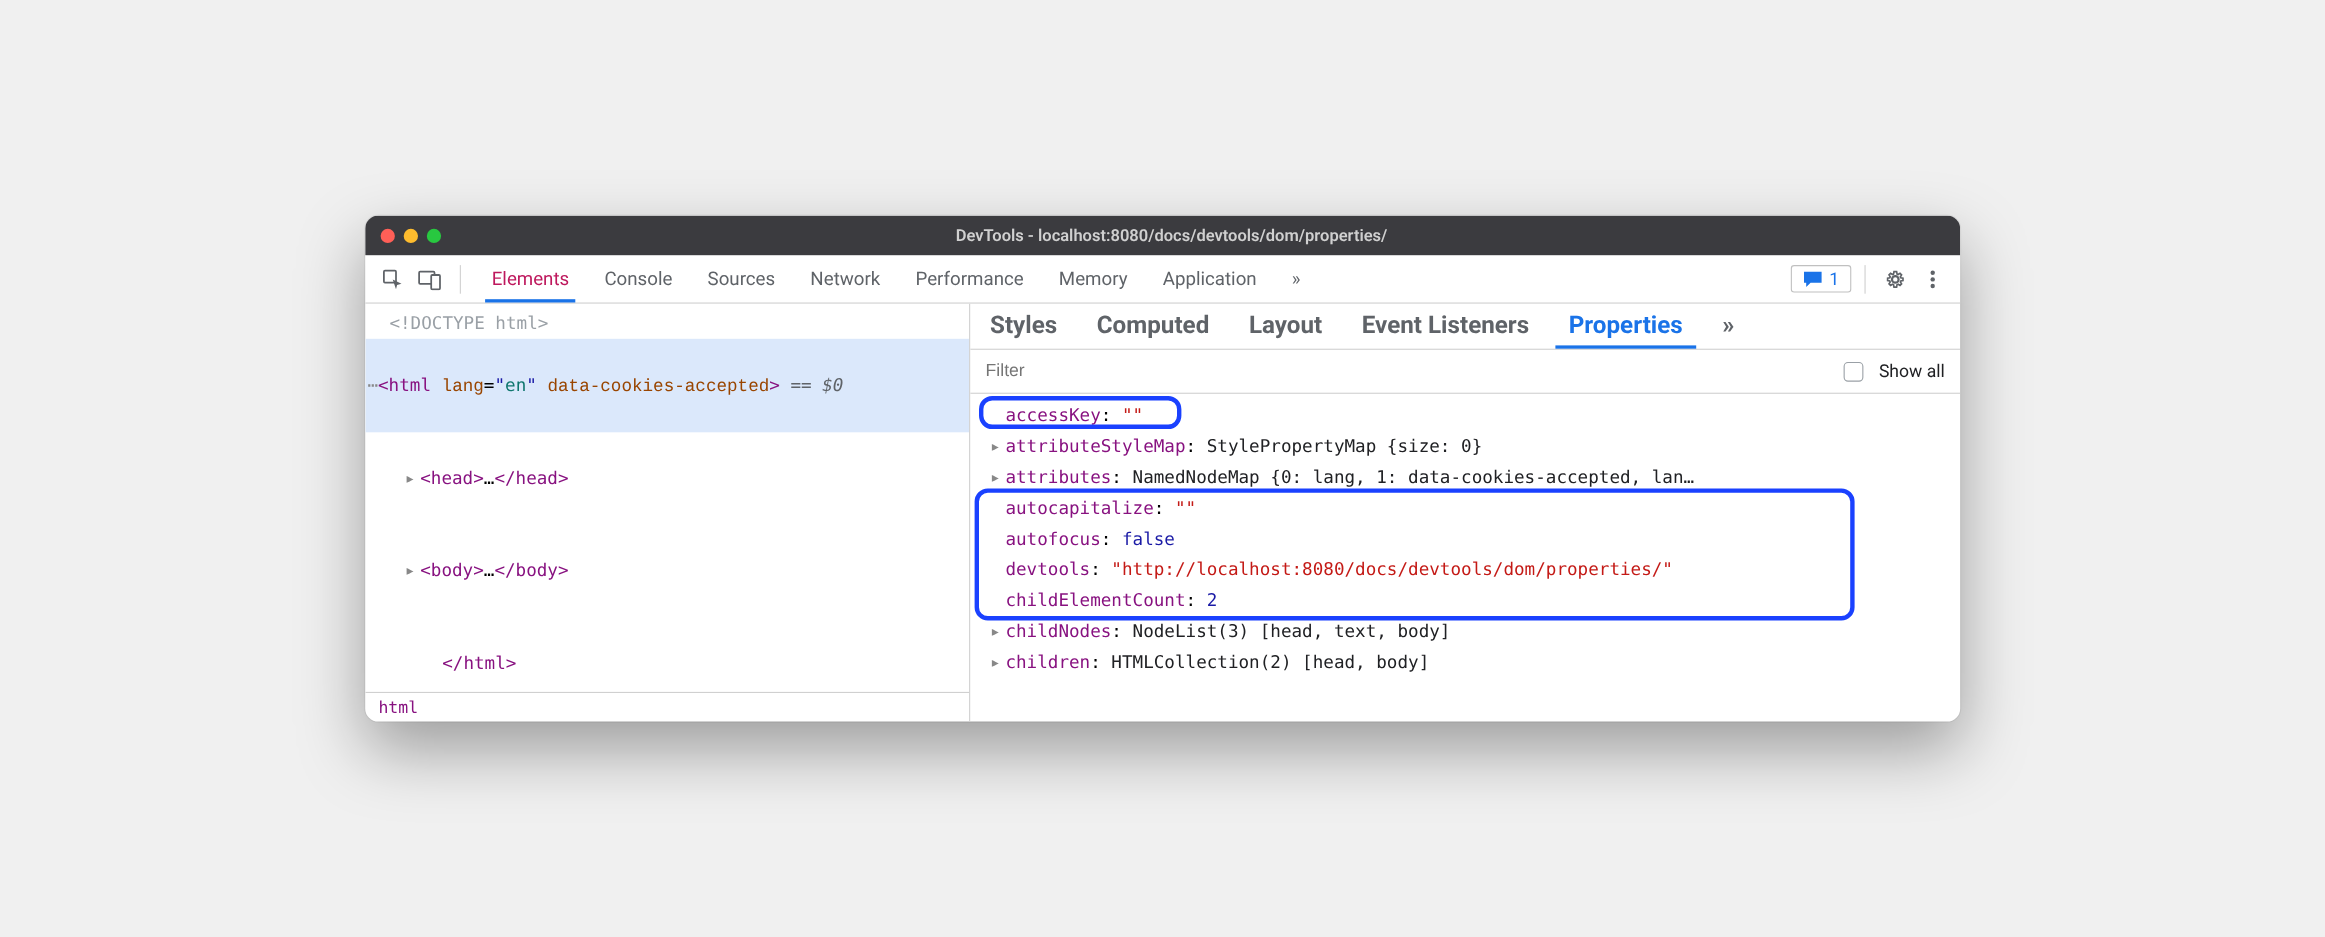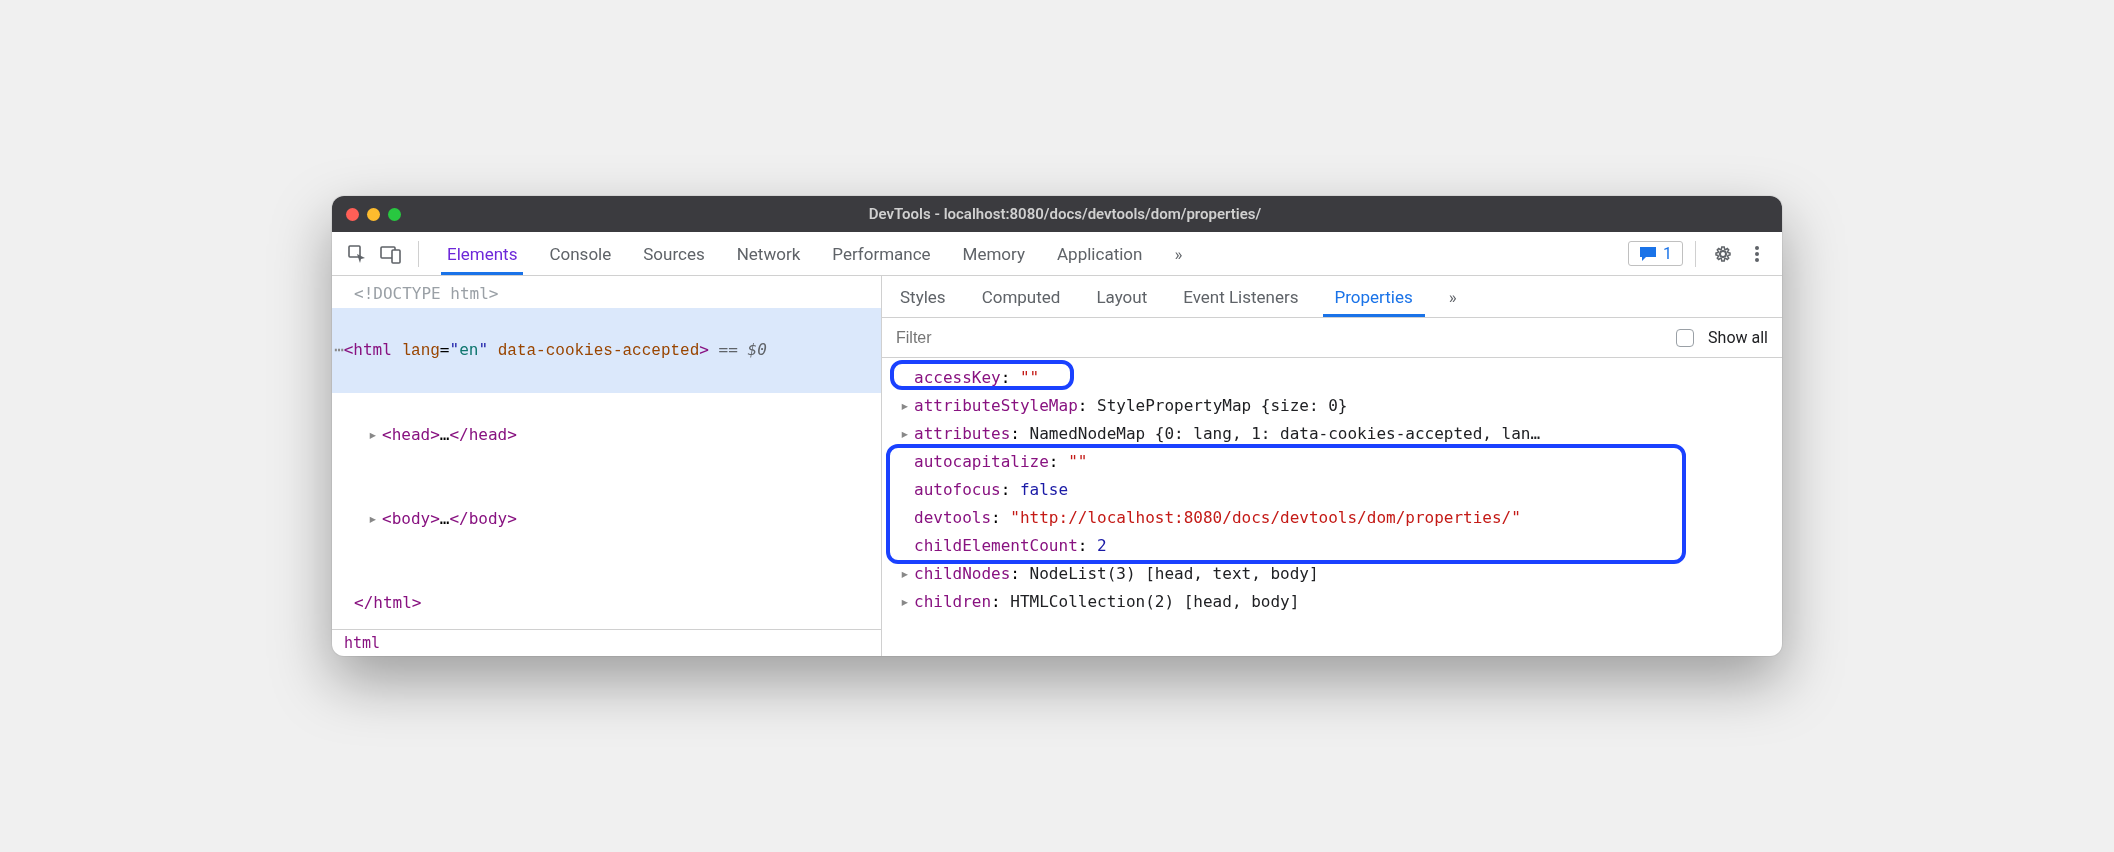--- a/index.html
+++ b/index.html
@@ -73,21 +73,21 @@
 .tab-strip { display: flex; align-items: stretch; height: 100%; }
 .tab {
   padding: 0 16px;
   display: flex;
   align-items: center;
   color: #5f6368;
   font-size: 17px;
   cursor: pointer;
   position: relative;
 }
-.tab.active { color: #6d28d9; }
+.tab.active { color: #be185d; }
 .tab.active::after {
   content: "";
   position: absolute;
   left: 10px; right: 10px; bottom: 0;
   height: 3px;
   background: #1a73e8;
 }
 .toolbar-right { margin-left: auto; display: flex; align-items: center; gap: 4px; }
 .issues-badge {
   display: flex;
@@ -137,23 +137,24 @@
   height: 42px;
   border-bottom: 1px solid #d0d0d0;
   display: flex;
   align-items: stretch;
 }
 .sub-tab {
   padding: 0 18px;
   display: flex;
   align-items: center;
   color: #5f6368;
-  font-size: 17px;
+  font-size: 22px;
   cursor: pointer;
   position: relative;
+  font-weight: bold;
 }
 .sub-tab.active { color: #1a73e8; }
 .sub-tab.active::after {
   content: "";
   position: absolute;
   left: 6px; right: 6px; bottom: 0;
   height: 3px;
   background: #1a73e8;
 }
 .filter-row {
@@ -269,21 +270,21 @@
         <div class="tree-line doctype">&lt;!DOCTYPE html&gt;</div>
         <div class="tree-line selected" style="padding-left:2px;">
 <span class="ellipsis">⋯</span><span class="tag-purple">&lt;</span><span class="tag-purple">html</span> <span class="attr-name">lang</span><span>=</span><span class="quote">"</span><span class="attr-val">en</span><span class="quote">"</span> <span class="attr-name">data-cookies-accepted</span><span class="tag-purple">&gt;</span><span class="sel-marker"> == $0</span>
         </div>
         <div class="tree-line" style="padding-left:36px;">
 <span class="expand-tri">▸</span><span class="tag-purple">&lt;head&gt;</span><span>…</span><span class="tag-purple">&lt;/head&gt;</span>
         </div>
         <div class="tree-line" style="padding-left:36px;">
 <span class="expand-tri">▸</span><span class="tag-purple">&lt;body&gt;</span><span>…</span><span class="tag-purple">&lt;/body&gt;</span>
         </div>
-        <div class="tree-line" style="">
+        <div class="tree-line" style="margin-left:48px;">
 <span class="tag-purple">&lt;/html&gt;</span>
         </div>
       </div>
       <div class="breadcrumb">html</div>
     </div>
 
     <div class="pane-right">
       <div class="sub-tabs">
         <div class="sub-tab">Styles</div>
         <div class="sub-tab">Computed</div>

